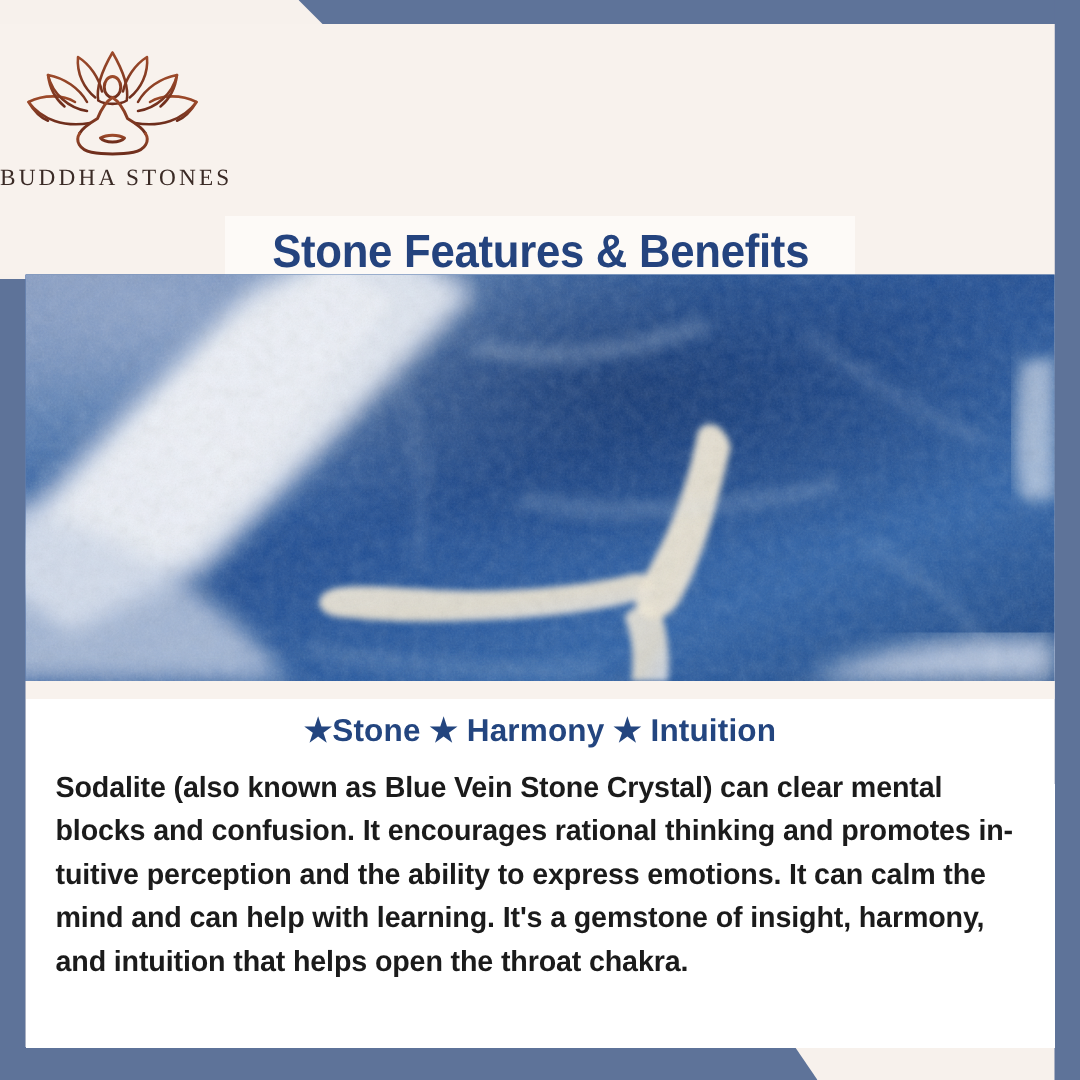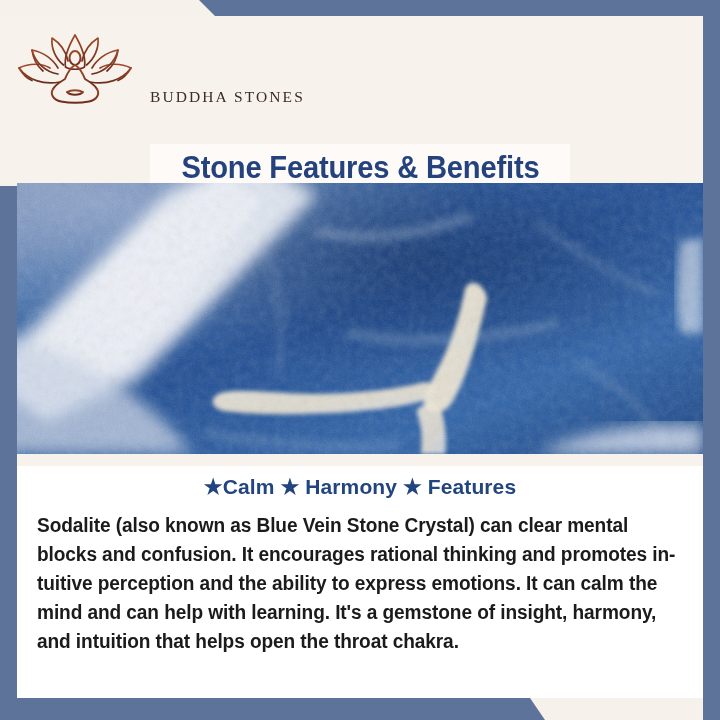--- a/index.html
+++ b/index.html
@@ -59,22 +59,22 @@
     position: absolute;
     left: 0; top: 16px;
     width: 703px; height: 167px;
     background: #f8f2ed;
   }
 
   .logo-wrap {
     position: absolute;
     left: 0; right: 0; top: 14px;
     display: flex;
-    flex-direction: row;
-    align-items: flex-end;
+    flex-direction: column;
+    align-items: flex-start;
   }
   .logo-mark { width: 150px; height: 76px; display: block; }
   .logo-word {
     margin-top: 4px;
     font-family: "Liberation Serif", "DejaVu Serif", serif;
     font-size: 15.5px;
     letter-spacing: 2.1px;
     color: #3b2b26;
     text-transform: uppercase;
   }
@@ -326,18 +326,18 @@
       <rect width="686" height="271" filter="url(#grainBig)" opacity="0.40" fill="#000"></rect>
       <rect width="686" height="271" filter="url(#grain)" opacity="0.30" fill="#fff" style="mix-blend-mode:overlay"></rect>
       <rect width="686" height="271" filter="url(#grain)" opacity="0.16" fill="#0b2a5c"></rect>
     </svg>
   </div>
 
 
   <div class="card">
     <div class="card-topstrip"></div>
 
-    <div class="keywords">★Calm ★ Harmony ★ Features</div>
+    <div class="keywords">★Stone ★ Harmony ★ Intuition</div>
 
     <p class="body-copy">Sodalite (also known as Blue Vein Stone Crystal) can clear mental blocks and confusion. It encourages rational thinking and promotes in-tuitive perception and the ability to express emotions. It can calm the mind and can help with learning. It's a gemstone of insight, harmony, and intuition that helps open the throat chakra.</p>
   </div>
 
 </div>
 
 </body></html>

